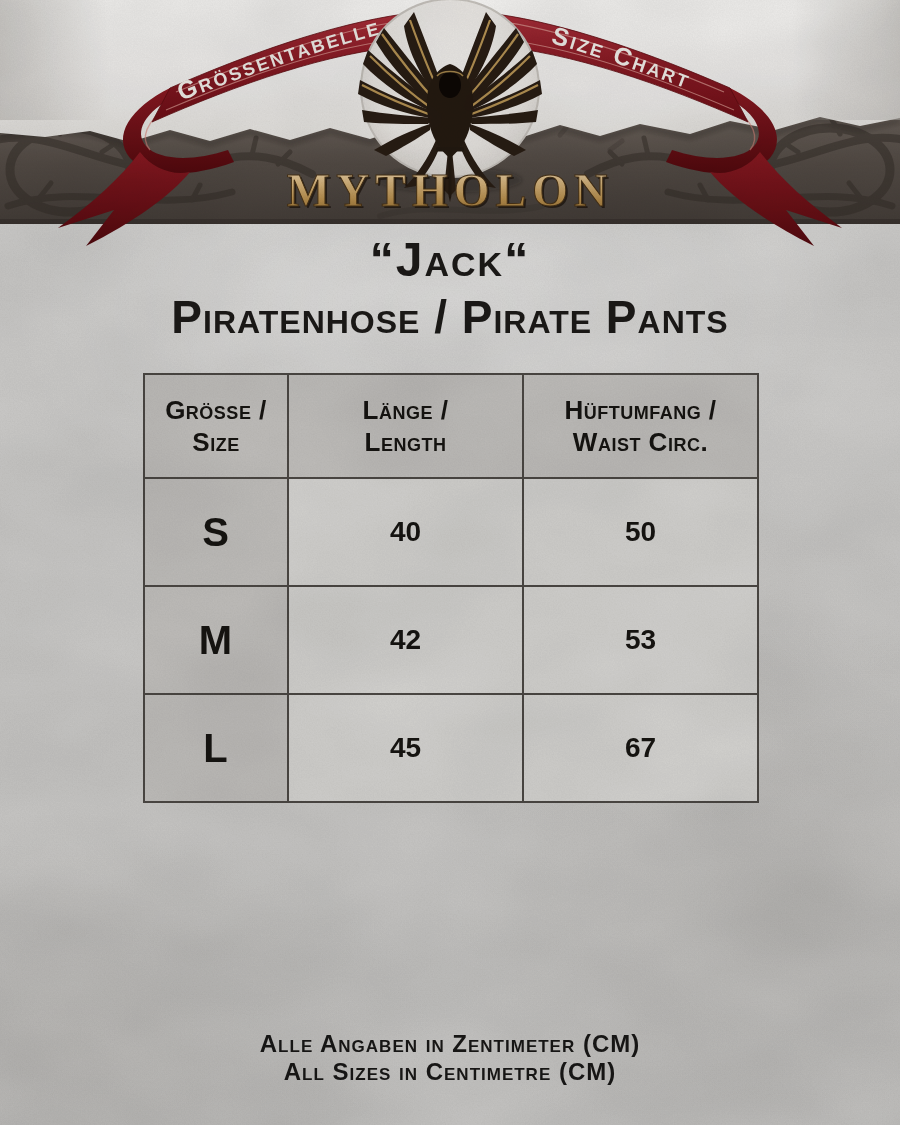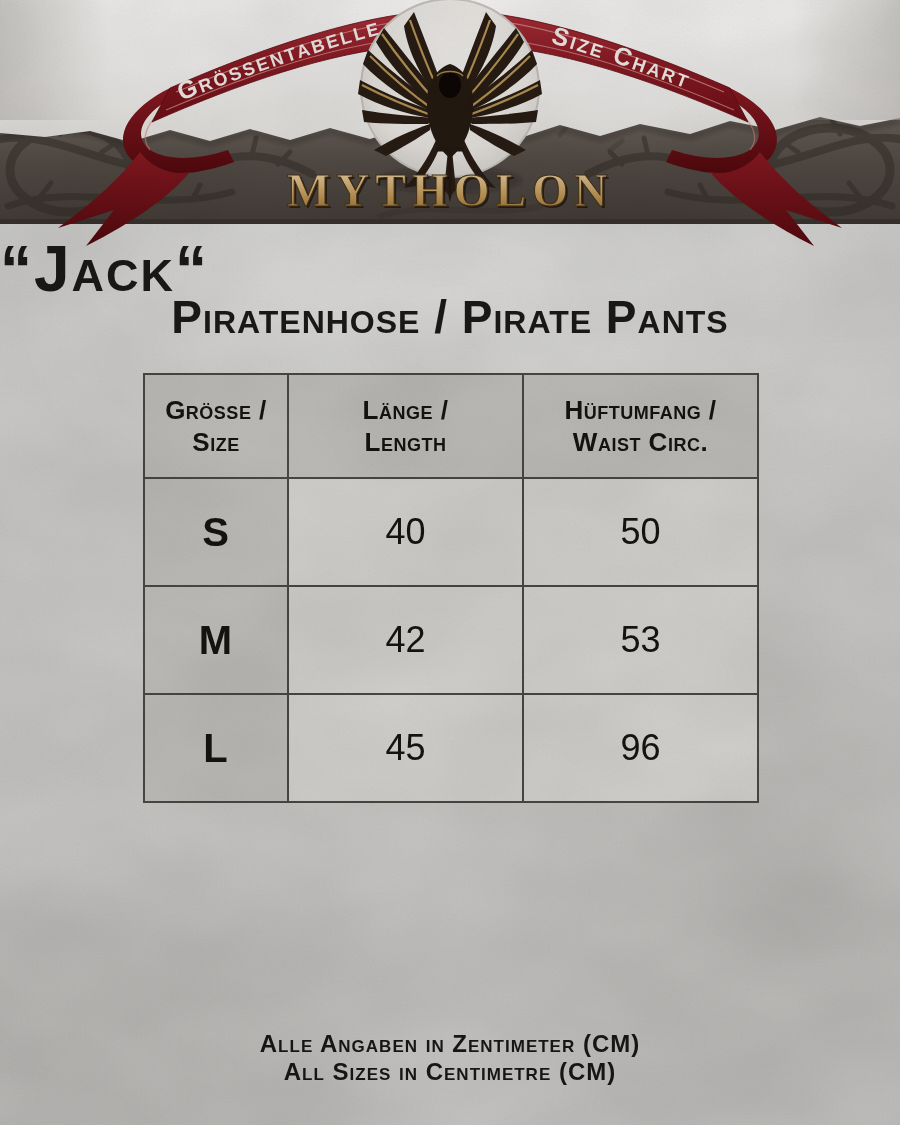--- a/index.html
+++ b/index.html
@@ -16,22 +16,22 @@
   }
   .hdr-svg { position:absolute; top:0; left:0; display:block; }
   .ribbon-text {
     font-family:"Liberation Sans", sans-serif; font-weight:700; font-size:25px;
     font-variant:small-caps; letter-spacing:2.5px; fill:#f5f2ec;
   }
   .brand-text {
     font-family:"Liberation Serif", serif; font-weight:700; font-size:46px; letter-spacing:6px;
   }
   .product-name {
-    position:absolute; top:232px; left:0; width:100%; margin:0; text-align:left;
-    font-variant:small-caps; font-weight:700; font-size:64px; letter-spacing:2px; color:#1d1b19;
+    position:absolute; top:232px; left:0; width:100%; margin:0; text-align:center;
+    font-variant:small-caps; font-weight:700; font-size:48px; letter-spacing:2px; color:#1d1b19;
   }
   .product-subtitle {
     position:absolute; top:290px; left:0; width:100%; margin:0; text-align:center;
     font-variant:small-caps; font-weight:700; font-size:46px; letter-spacing:1px; color:#1d1b19;
   }
   table.size-table {
     position:absolute; top:373px; left:143px; width:614px;
     border-collapse:collapse; table-layout:fixed;
   }
   .size-table th, .size-table td {
@@ -40,21 +40,21 @@
   }
   .size-table thead th {
     height:74px; background:#c7c5c2;
     font-variant:small-caps; font-weight:700; font-size:26px; line-height:1.25; letter-spacing:.5px;
   }
   .size-table tbody th {
     height:78px; background:#c7c5c2;
     font-weight:700; font-size:40px; letter-spacing:1px;
   }
   .size-table tbody td {
-    background:#dbdad7; font-weight:400; font-size:36px;
+    background:#dbdad7; font-weight:700; font-size:28px;
   }
   .th-line { display:block; }
   .footer-note {
     position:absolute; top:1030px; left:0; width:100%; text-align:center;
     font-variant:small-caps; font-weight:700; font-size:24px; line-height:28px;
     letter-spacing:1px; color:#191817;
   }
   .footer-note p { margin:0; }
   .grain { position:absolute; top:0; left:0; pointer-events:none; }
 </style>
@@ -212,21 +212,21 @@
         <td>50</td>
       </tr>
       <tr>
         <th>M</th>
         <td>42</td>
         <td>53</td>
       </tr>
       <tr>
         <th>L</th>
         <td>45</td>
-        <td>96</td>
+        <td>67</td>
       </tr>
     </tbody>
   </table>
 
   <div class="footer-note">
     <p>Alle Angaben in Zentimeter (CM)</p>
     <p>All Sizes in Centimetre (CM)</p>
   </div>
 
   <svg class="grain" width="900" height="1125" viewBox="0 0 900 1125">

